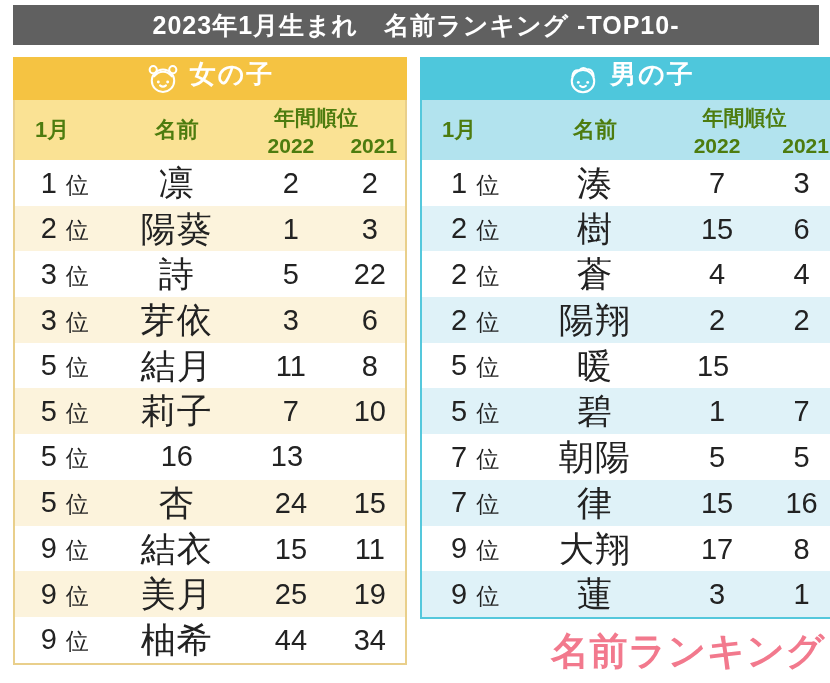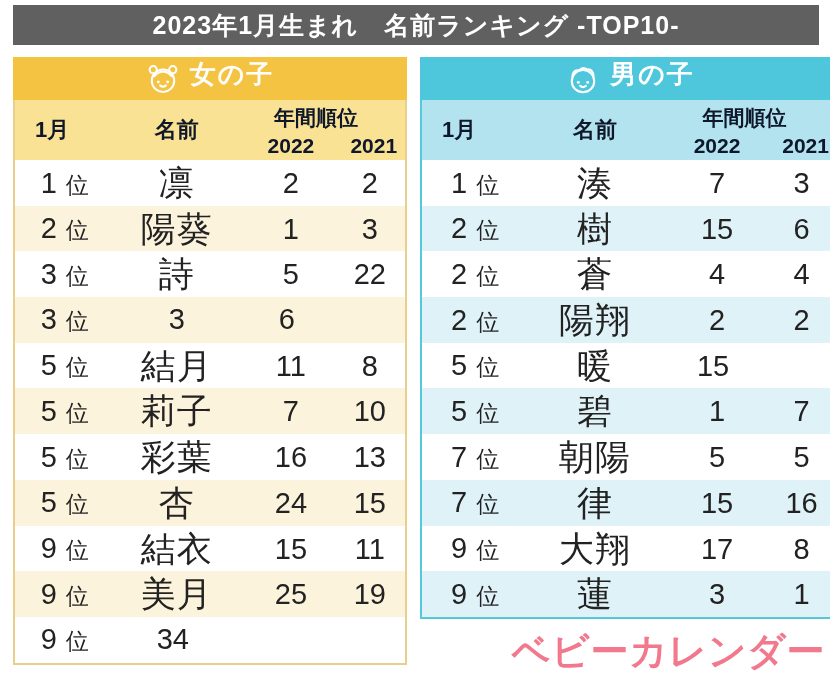--- a/index.html
+++ b/index.html
@@ -27,21 +27,21 @@
   .girls .table-header{background:var(--girls-accent,#F5C342);}
   .boys .table-header{background:var(--boys-accent,#4EC7DC);}
   .face-icon{display:flex;align-items:center;}
   .face-icon svg{display:block;}
   .face-icon svg *{stroke:#ffffff;stroke-width:2.4;fill:none;stroke-linecap:round;}
   .face-icon svg .dot{fill:#ffffff;stroke:none;}
   .subheader{
     height:60px;display:grid;
     grid-template-columns:25.5% 32% 26.5% 16%;
     grid-template-rows:1.12fr 1fr;
-    font-weight:bold;color:#0f172a;
+    font-weight:bold;color:#4d7c0f;
   }
   .girls .subheader{background:var(--girls-subheader,#FAE294);}
   .boys .subheader{background:var(--boys-subheader,#B2E3EE);}
   .col-month{grid-row:1/3;display:flex;align-items:center;padding-left:20px;font-size:22px;}
   .col-name{grid-row:1/3;display:flex;align-items:center;justify-content:center;font-size:22px;}
   .col-annual{grid-column:3/5;grid-row:1;display:flex;align-items:flex-end;justify-content:center;font-size:21px;padding-right:12px;}
   .col-y1{grid-column:3;grid-row:2;display:flex;align-items:center;justify-content:center;font-size:21px;}
   .col-y2{grid-column:4;grid-row:2;display:flex;align-items:center;justify-content:center;font-size:21px;padding-right:0;}
   .tbody{display:block;}
   .row{
@@ -118,20 +118,21 @@
         </div>
         <div class="cell name">詩</div>
         <div class="cell num y1">5</div>
         <div class="cell num y2">22</div>
       </div>
       <div class="row">
         <div class="cell rank">
           <span class="rank-num">3</span>
           <span class="rank-unit">位</span>
         </div>
+        <div class="cell name">芽依</div>
         <div class="cell num y1">3</div>
         <div class="cell num y2">6</div>
       </div>
       <div class="row">
         <div class="cell rank">
           <span class="rank-num">5</span>
           <span class="rank-unit">位</span>
         </div>
         <div class="cell name">結月</div>
         <div class="cell num y1">11</div>
@@ -144,21 +145,20 @@
         </div>
         <div class="cell name">莉子</div>
         <div class="cell num y1">7</div>
         <div class="cell num y2">10</div>
       </div>
       <div class="row">
         <div class="cell rank">
           <span class="rank-num">5</span>
           <span class="rank-unit">位</span>
         </div>
-        <div class="cell name">彩葉</div>
         <div class="cell num y1">16</div>
         <div class="cell num y2">13</div>
       </div>
       <div class="row">
         <div class="cell rank">
           <span class="rank-num">5</span>
           <span class="rank-unit">位</span>
         </div>
         <div class="cell name">杏</div>
         <div class="cell num y1">24</div>
@@ -180,20 +180,22 @@
         </div>
         <div class="cell name">美月</div>
         <div class="cell num y1">25</div>
         <div class="cell num y2">19</div>
       </div>
       <div class="row">
         <div class="cell rank">
           <span class="rank-num">9</span>
           <span class="rank-unit">位</span>
         </div>
+        <div class="cell name">柚希</div>
+        <div class="cell num y1">44</div>
         <div class="cell num y2">34</div>
       </div>
     </div>
 </section>
 
 <section class="ranking-table boys">
   <header class="table-header">
     <span class="face-icon">
       <svg viewBox="0 0 40 40" width="34" height="34">
         <circle cx="20" cy="22.5" r="13.2"></circle>
@@ -299,13 +301,13 @@
           <span class="rank-num">9</span>
           <span class="rank-unit">位</span>
         </div>
         <div class="cell name">蓮</div>
         <div class="cell num y1">3</div>
         <div class="cell num y2">1</div>
       </div>
     </div>
 </section>
 
-<div class="logo">ベビーカレンダー</div>
+<div class="logo">名前ランキング</div>
 
 </body></html>

